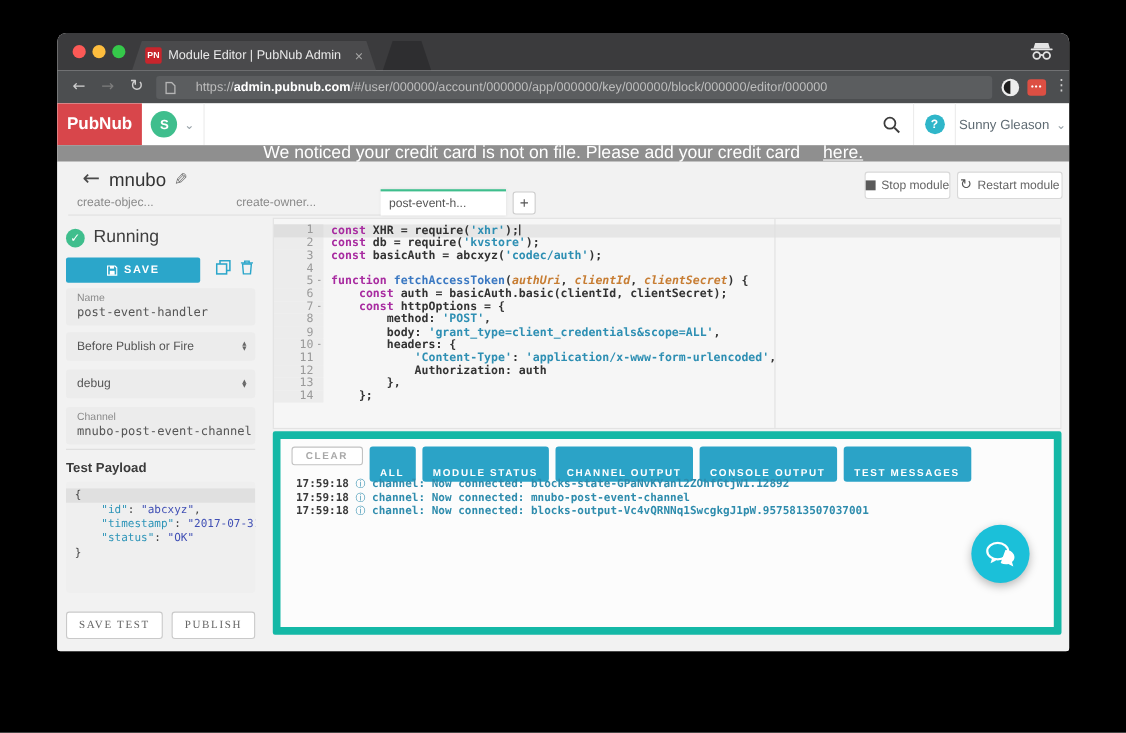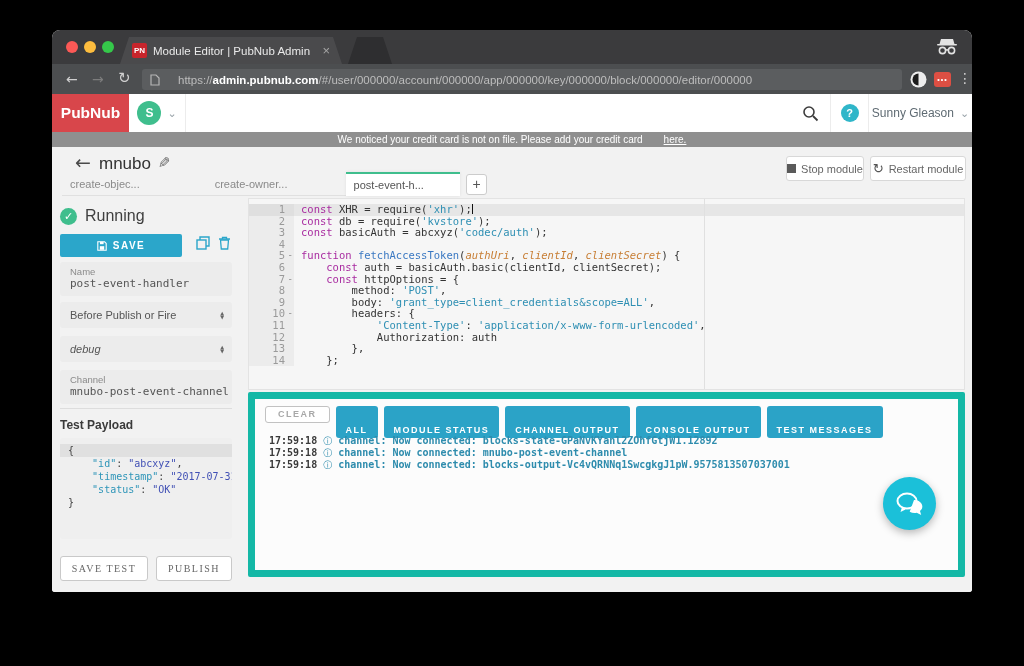--- a/index.html
+++ b/index.html
@@ -55,21 +55,21 @@
   #searchcell{left:738px;top:0;width:40px;height:38px;display:flex;align-items:center;justify-content:center;}
   #helpcell{left:778px;top:0;width:38px;height:38px;border-left:1px solid #ececec;
         display:flex;align-items:center;justify-content:center;}
   #helpbubble{width:18px;height:18px;border-radius:50%;background:#2FB6C9;color:#fff;font-size:11px;
         font-weight:bold;display:flex;align-items:center;justify-content:center;}
   #usercell{left:816px;top:0;width:104px;height:38px;border-left:1px solid #ececec;
         display:flex;align-items:center;justify-content:center;gap:6px;}
   #username{color:#5f6b73;font-size:12px;}
 
   
-  #banner{left:0;top:102px;width:100%;height:15px;background:#8f8f8f;color:#fff;font-size:10px;
+  #banner{left:0;top:102px;width:100%;height:15px;background:#8f8f8f;color:#fff;font-size:16px;
         display:flex;align-items:center;justify-content:center;gap:21px;}
   #bannerlink{color:#fff;text-decoration:underline;}
 
   
   #main{left:0;top:117px;width:100%;height:445px;background:#f2f2f2;}
   #backarrow{left:23px;top:4px;font-size:19px;color:#4a4a4a;font-family:"DejaVu Sans",sans-serif;}
   #modtitle{left:47px;top:7px;font-size:17px;color:#333;}
   #editpencil{left:106px;top:7px;font-size:15px;color:#6d6d6d;font-family:"DejaVu Sans",sans-serif;transform:scaleX(-1);display:inline-block;}
   .topbtn{top:9px;height:25px;background:#fff;border:1px solid #d8d8d8;border-radius:3px;
         font-size:11px;color:#666;display:flex;align-items:center;justify-content:center;gap:5px;}
@@ -98,21 +98,21 @@
   #copybtn{left:136px;top:89px;}
   #trashbtn{left:158px;top:89px;}
   .field{left:0;width:172px;background:#ececec;border-radius:3px;padding:4px 10px;overflow:hidden;}
   .field .lbl{font-size:9.5px;color:#8a8a8a;}
   .field .val{font-size:11px;color:#555;font-family:"DejaVu Sans Mono",monospace;white-space:nowrap;}
   #namefield{top:115px;height:34px;}
   #channelfield{top:223px;height:34px;}
   .select{left:0;width:172px;height:26px;background:#ececec;border-radius:3px;font-size:11px;color:#555;
         display:flex;align-items:center;padding:0 8px 0 10px;}
   #select-event{top:155px;}
-  #select-log{top:189px;font-style:italic;}
+  #select-log{top:189px;}
   .updown{margin-left:auto;display:flex;flex-direction:column;font-size:5px;color:#666;line-height:4.5px;font-family:"DejaVu Sans",sans-serif;}
   #sidedivider{left:0;top:261px;width:172px;border-top:1px solid #ddd;}
   #payloadlabel{left:0;top:271px;font-size:12px;font-weight:bold;color:#3a3a3a;}
   #payloadbox{left:0;top:291px;width:172px;height:101px;background:#efefef;border-radius:3px;
         font-family:"DejaVu Sans Mono",monospace;font-size:10px;line-height:13px;padding-top:6px;overflow:hidden;}
   .pline{white-space:pre;padding-left:8px;}
   .pline.active{background:#e0e0e0;}
   .pk{color:#2E95B8;} .pv{color:#4150B5;} .pb{color:#444;}
   .sidebtn{top:409px;height:25px;background:#fff;border:1px solid #c9c9c9;border-radius:3px;
         font-size:10px;color:#666;letter-spacing:1.5px;display:flex;align-items:center;justify-content:center;font-family:Liberation Serif, serif;}
@@ -121,21 +121,21 @@
 
   
   #editor{left:196px;top:51px;width:717px;height:192px;background:#f6f6f6;border:1px solid #e3e3e3;overflow:hidden;}
   #printmargin{left:455px;top:0;width:1px;height:100%;background:#e0e0e0;z-index:3;}
   #editorrows{left:0;top:5px;width:100%;z-index:1;}
   .erow{display:flex;height:11.6px;line-height:11.6px;font-family:"DejaVu Sans Mono",monospace;font-size:10.5px;}
   .erow.active{background:#e6e6e6;}
   .gcell{width:45px;flex:0 0 auto;background:#ececec;color:#9a9a9a;text-align:right;padding-right:9px;position:relative;}
   .erow.active .gcell{background:#dfdfdf;}
   .gfold{position:absolute;right:1px;top:0;color:#888;font-size:9px;}
-  .ccell{flex:1;white-space:pre;padding-left:7px;color:#333;}
+  .ccell{flex:1;white-space:pre;padding-left:7px;color:#333;font-weight:bold;}
   .tk-k{color:#A82BA0;} .tk-s{color:#2E8FB3;} .tk-f{color:#3A78C2;} .tk-p{color:#C77D33;font-style:italic;} .tk-t{color:#333;}
   .cursor{display:inline-block;width:1px;height:10px;background:#111;vertical-align:-1px;}
 
   
   #console{left:196px;top:245px;width:717px;height:185px;background:#fcfcfc;border:7px solid #14b8a6;border-radius:2px;overflow:hidden;}
   #consolebtns{left:10px;top:7px;display:flex;gap:6px;}
   #clearbtn{height:17px;padding:0 12px;background:#fff;border:1px solid #c2c2c2;border-radius:3px;
         color:#a8a8a8;font-size:9px;font-weight:bold;letter-spacing:1.5px;line-height:15px;}
   .filterbtn{height:17px;padding:16px 10px;background:#2BA3C7;border-radius:3px;color:#fff;
         font-size:9px;font-weight:bold;letter-spacing:1.5px;line-height:17px;}

